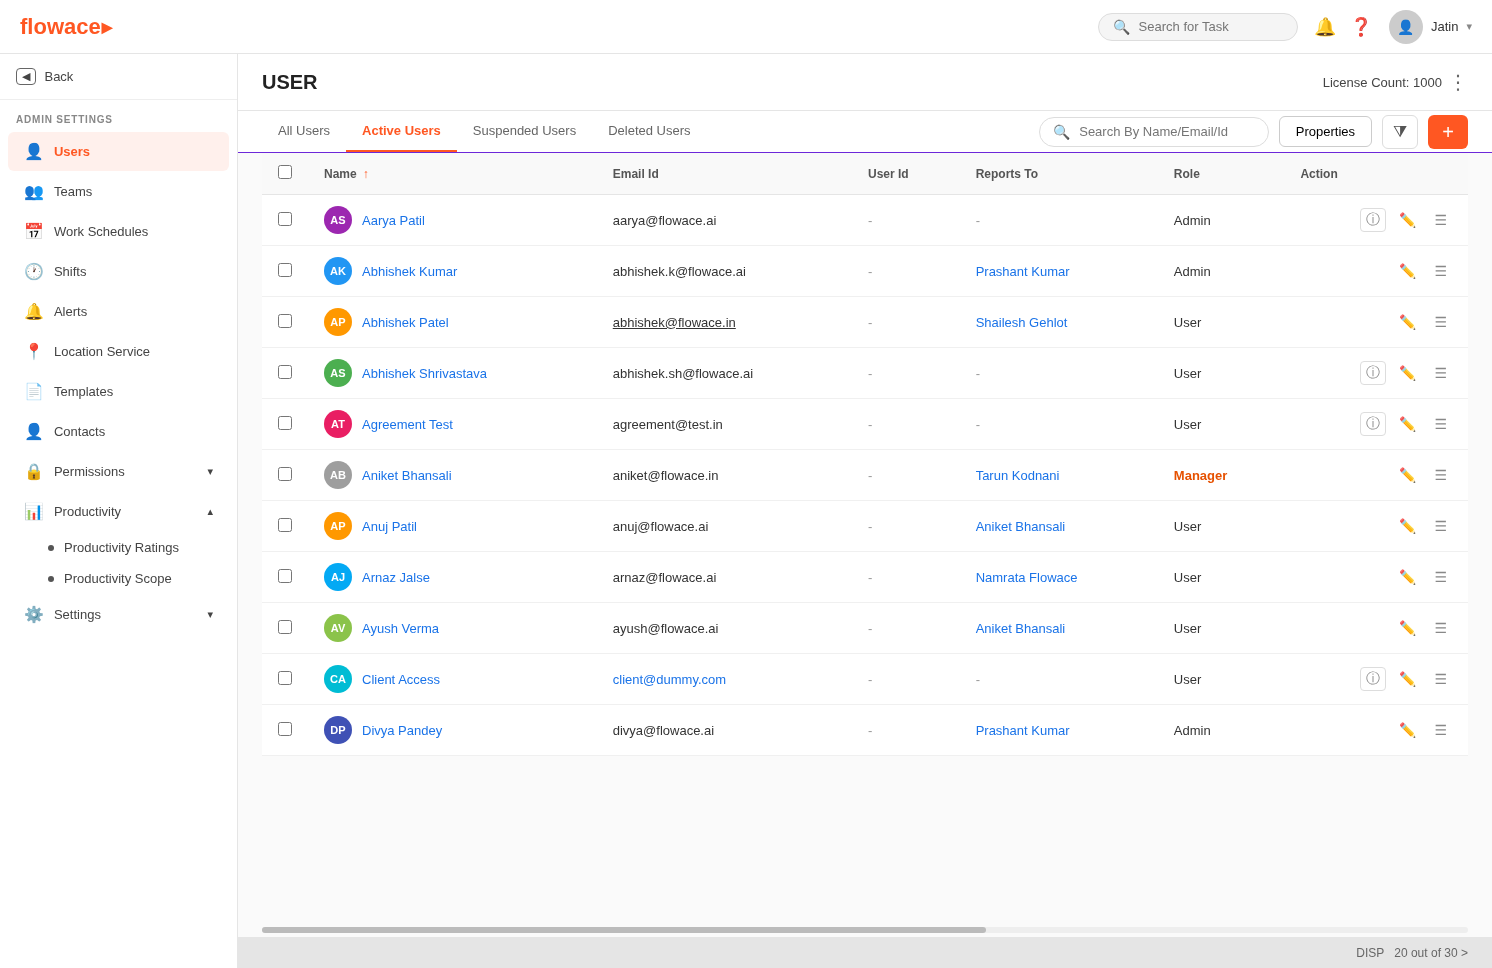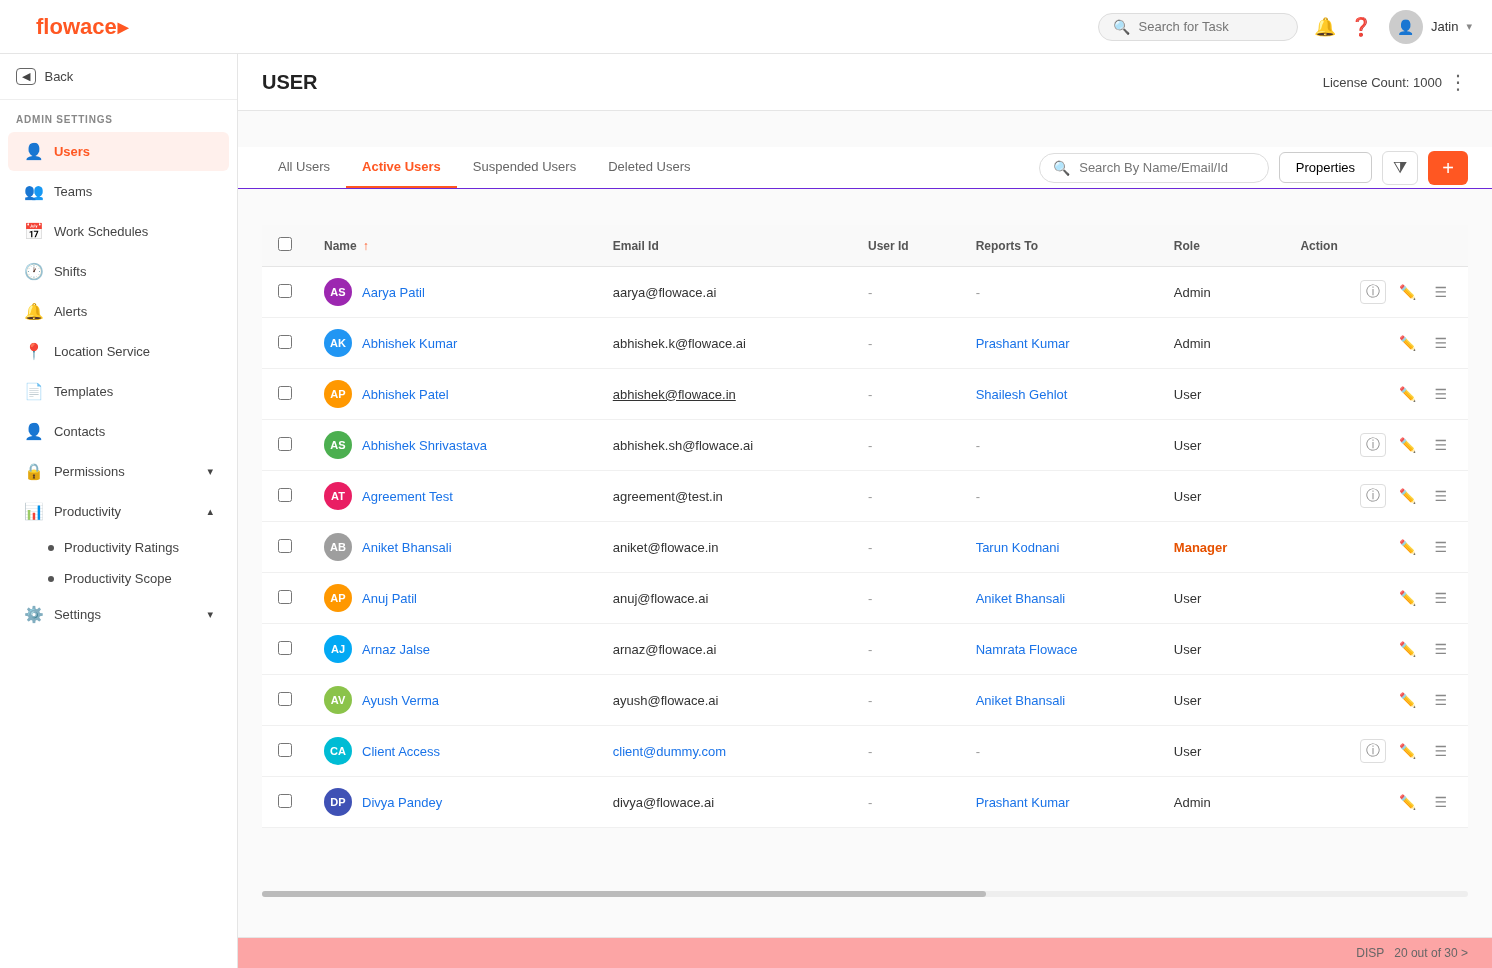--- a/index.html
+++ b/index.html
@@ -3,24 +3,24 @@
   <meta charset="utf-8">
   <style>
     * { box-sizing: border-box; margin: 0; padding: 0; }
     body { font-family: -apple-system, BlinkMacSystemFont, 'Segoe UI', sans-serif; font-size: 13px; background: #f5f5f5; color: #333; }
 
     
     .app { display: flex; flex-direction: column; height: 968px; width: 1492px; }
     .topbar { display: flex; align-items: center; justify-content: space-between; background: #fff; padding: 0 20px; height: 54px; border-bottom: 1px solid #e5e5e5; flex-shrink: 0; }
     .main-layout { display: flex; flex: 1; overflow: hidden; }
     .sidebar { width: 238px; background: #fff; border-right: 1px solid #e5e5e5; overflow-y: auto; flex-shrink: 0; padding-bottom: 20px; }
-    .content { flex: 1; overflow: hidden; display: flex; flex-direction: column; background: #fafafa; gap: 36px; }
-
-    
-    .logo { display: flex; align-items: center; font-size: 22px; font-weight: 700; color: #222; margin-left: 16px; }
+    .content { flex: 1; overflow: hidden; display: flex; flex-direction: column; background: #fafafa; }
+
+    
+    .logo { display: flex; align-items: center; font-size: 22px; font-weight: 700; color: #222; }
     .logo span { color: #ff5722; }
     .topbar-right { display: flex; align-items: center; gap: 16px; }
     .search-bar { display: flex; align-items: center; background: #f5f5f5; border: 1px solid #ddd; border-radius: 20px; padding: 5px 14px; gap: 8px; width: 200px; }
     .search-bar input { background: transparent; border: none; outline: none; font-size: 13px; color: #666; width: 140px; }
     .topbar-icons { display: flex; align-items: center; gap: 14px; }
     .icon-btn { background: none; border: none; cursor: pointer; color: #666; font-size: 18px; display: flex; align-items: center; }
     .user-info { display: flex; align-items: center; gap: 8px; cursor: pointer; }
     .avatar-circle { width: 34px; height: 34px; border-radius: 50%; background: #ccc; display: flex; align-items: center; justify-content: center; font-size: 14px; color: #555; }
 
     
@@ -64,21 +64,21 @@
     .reports-link { color: #1a73e8; cursor: pointer; }
     .dash { color: #999; }
     .action-cell { display: flex; align-items: center; gap: 8px; justify-content: flex-end; }
     .action-icon { cursor: pointer; color: #888; font-size: 14px; border: 1px solid #ddd; border-radius: 4px; padding: 2px 5px; background: #fff; }
     .action-icon.no-border { border: none; background: none; }
     input[type="checkbox"] { width: 14px; height: 14px; cursor: pointer; }
     .th-name { display: flex; align-items: center; gap: 6px; }
     .sort-icon { color: #ff5722; font-size: 12px; }
 
     
-    .table-footer { padding: 8px 24px; background: #fca5a5; border-top: 1px solid #e5e5e5; display: flex; justify-content: flex-end; align-items: flex-end; font-size: 12px; color: #666; gap: 10px; }
+    .table-footer { padding: 8px 24px; background: #e5e5e5; border-top: 1px solid #e5e5e5; display: flex; justify-content: flex-end; align-items: flex-end; font-size: 12px; color: #666; gap: 10px; }
     .scrollbar-track { height: 6px; background: #eee; border-radius: 3px; margin: 4px 24px; }
     .scrollbar-thumb { height: 6px; width: 60%; background: #bbb; border-radius: 3px; }
   </style>
 </head>
 <body>
 
 <div class="app">
 
   <div class="topbar">
     <div class="logo">

